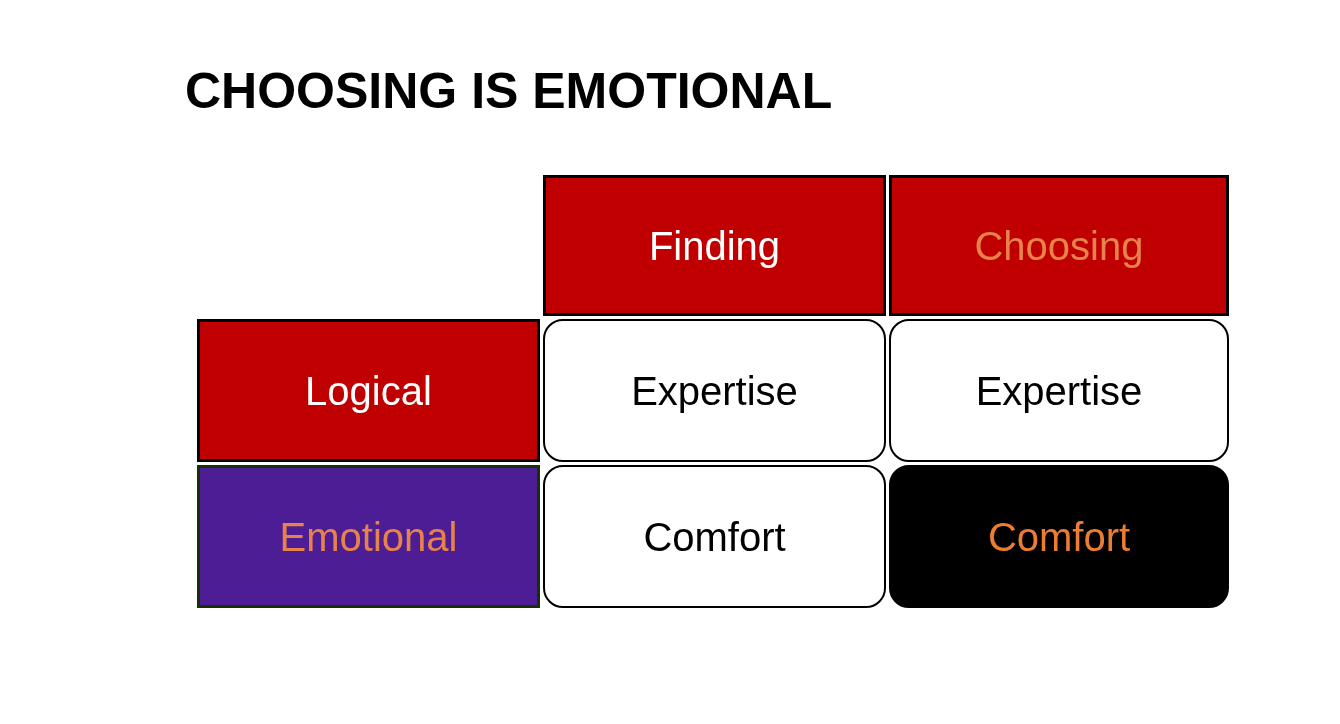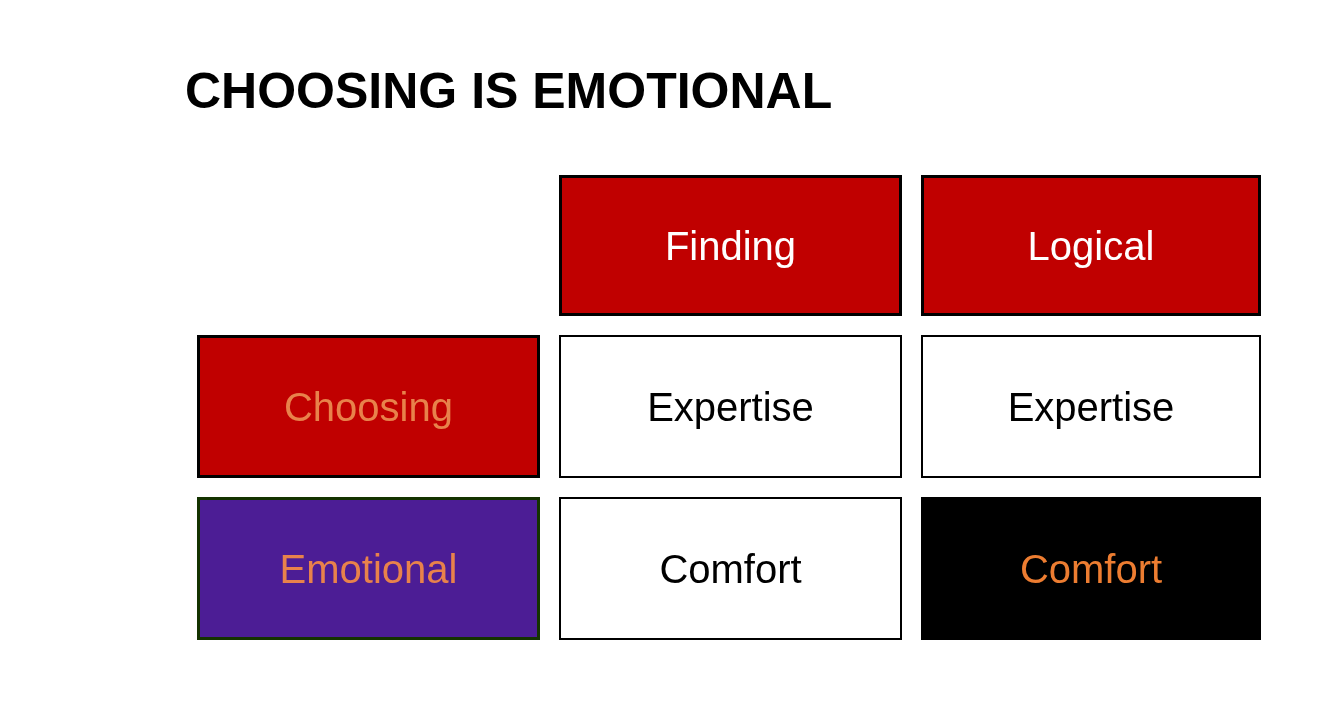--- a/index.html
+++ b/index.html
@@ -25,30 +25,31 @@
     line-height: 1.0;
     white-space: nowrap;
   }
   .matrix {
     position: absolute;
     left: 197px;
     top: 175px;
     display: grid;
     grid-template-columns: 343px 343px 340px;
     grid-template-rows: 141px 143px 143px;
-    gap: 19px;
+    gap: 3px;
   }
   .cell {
     display: flex;
     align-items: center;
     justify-content: center;
     border: 3px solid #000000;
   }
   .cell.body-cell {
     border-width: 2px;
+    border-radius: 20px;
   }
   .corner {
     background: transparent;
     border: none;
   }
   .cell-label {
     font-size: 40px;
     font-weight: normal;
     line-height: 1.1;
     white-space: nowrap;
@@ -63,25 +64,25 @@
 
   <div class="matrix">
 
     <div class="corner"></div>
 
     <div class="cell header-cell" style="background-color: rgb(192, 0, 0); border-color: rgb(0, 0, 0);">
       <span class="cell-label" style="color: rgb(255, 255, 255);">Finding</span>
     </div>
 
     <div class="cell header-cell" style="background-color: rgb(192, 0, 0); border-color: rgb(0, 0, 0);">
-      <span class="cell-label" style="color: rgb(255, 255, 255);">Logical</span>
+      <span class="cell-label" style="color: rgb(232, 130, 75);">Choosing</span>
     </div>
 
     <div class="cell header-cell" style="background-color: rgb(192, 0, 0); border-color: rgb(0, 0, 0);">
-      <span class="cell-label" style="color: rgb(232, 130, 75);">Choosing</span>
+      <span class="cell-label" style="color: rgb(255, 255, 255);">Logical</span>
     </div>
 
     <div class="cell body-cell" style="background-color: rgb(255, 255, 255); border-color: rgb(0, 0, 0);">
       <span class="cell-label" style="color: rgb(0, 0, 0);">Expertise</span>
     </div>
 
     <div class="cell body-cell" style="background-color: rgb(255, 255, 255); border-color: rgb(0, 0, 0);">
       <span class="cell-label" style="color: rgb(0, 0, 0);">Expertise</span>
     </div>
 

